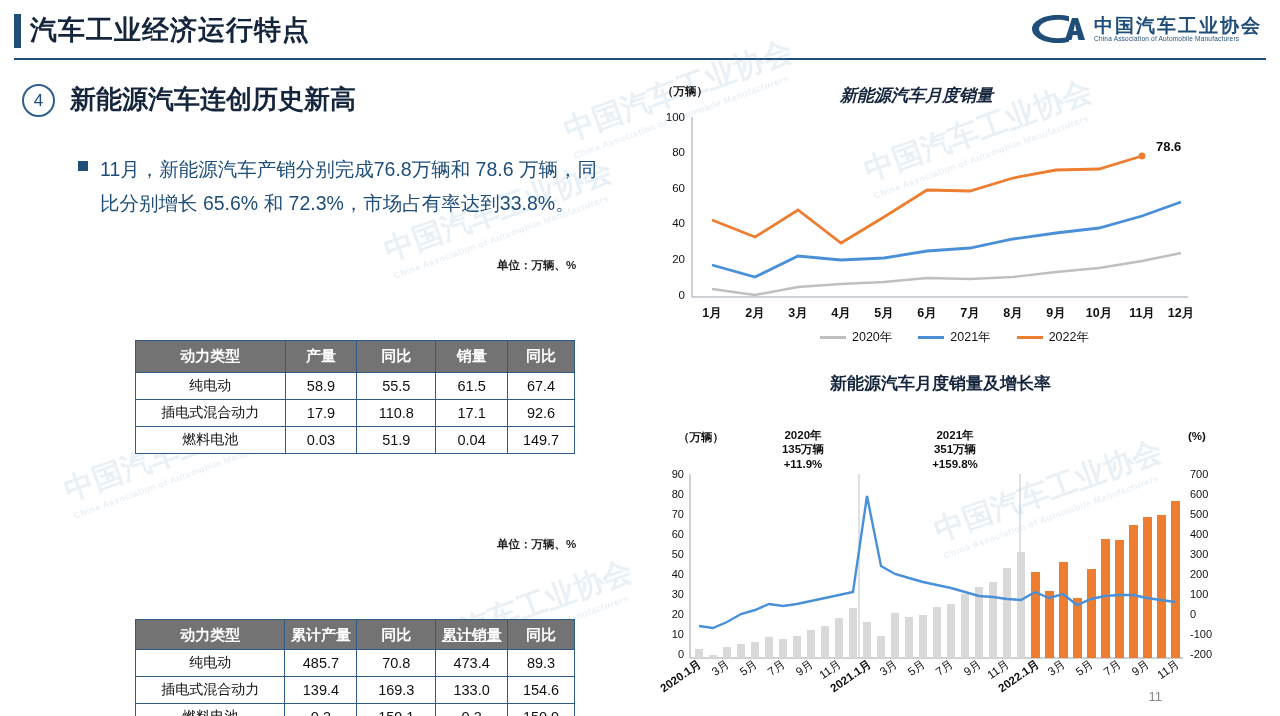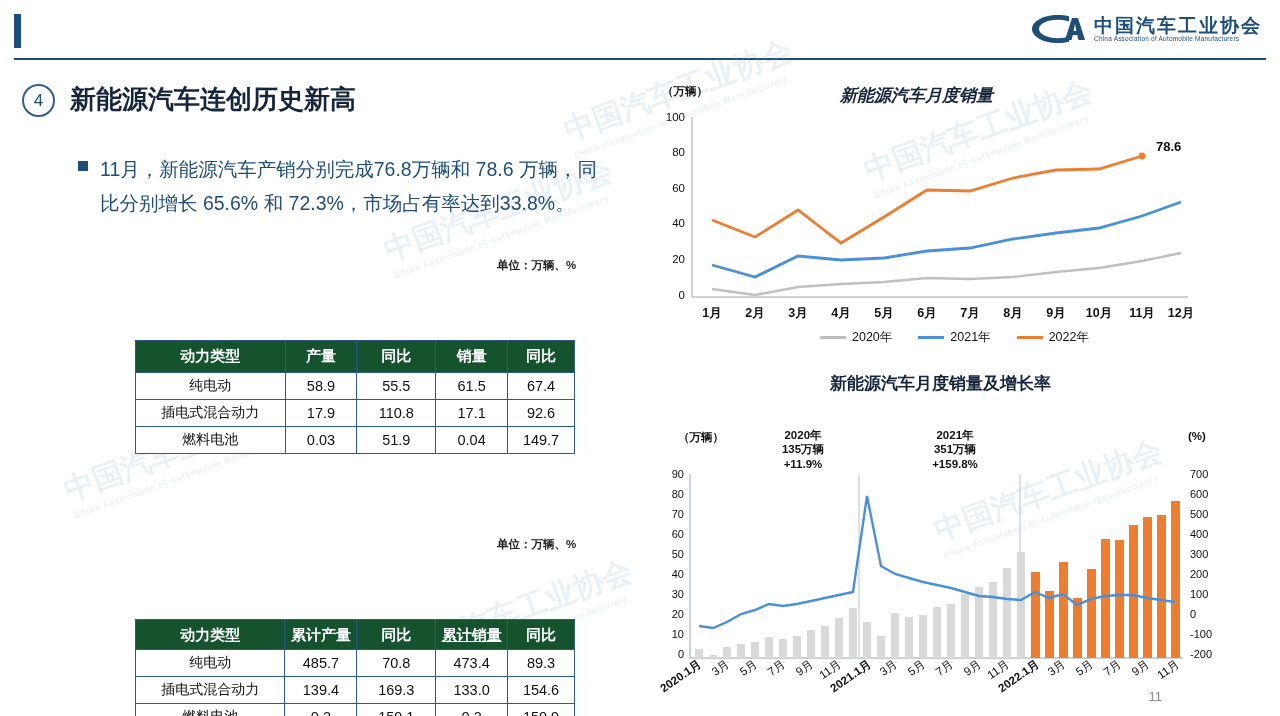--- a/index.html
+++ b/index.html
@@ -66,21 +66,21 @@
   }
   .unit-label {
     position: absolute; font-size: 11.5px; color: #222; font-weight: bold;
   }
   
   table.data {
     position: absolute; border-collapse: collapse;
     font-size: 14.5px;
   }
   table.data th {
-    background: #14532d; color: #fff; font-weight: bold;
+    background: #737373; color: #fff; font-weight: bold;
     border: 1px solid #2d5a86; padding: 6px 2px; text-align: center;
     font-size: 15px;
   }
   table.data td {
     border: 1px solid #2d5a86; padding: 4px 2px; text-align: center;
     color: #111; background: #fff;
   }
   td.hl { background: #ccd9ea; }
   .t1 { left: 135px; top: 278px; width: 440px; }
   .t1 td.rowlab, .t2 td.rowlab { font-size: 14px; }
@@ -104,20 +104,21 @@
     transform: rotate(-20deg); white-space: nowrap;
   }
   .wm small { display:block; font-size: 9px; letter-spacing: .5px; }
   svg { display: block; }
 </style>
 </head>
 <body>
 
 <div class="header">
   <div class="header-bar"></div>
+  <div class="header-title">汽车工业经济运行特点</div>
   <div class="header-rule"></div>
   <div class="logo">
     <div class="logo-mark">
       <svg width="58" height="34" viewBox="0 0 58 34">
         <path d="M30 3 C14 3 4 10 4 17 C4 24 14 31 30 31 C34 31 38 30.6 41 29.8 L41 24.6 C38 25.6 34 26.2 30 26.2 C19 26.2 11 22 11 17 C11 12 19 7.8 30 7.8 C34 7.8 38 8.4 41 9.4 L41 4.2 C38 3.4 34 3 30 3 Z" fill="#1f4e79"></path>
         <path d="M44 6 L50 6 L57 28 L50.5 28 L49.2 23 L44.8 23 L43.5 28 L37 28 Z M47 12 L45.6 19 L48.4 19 Z" fill="#1f4e79"></path>
       </svg>
     </div>
     <div>
       <div class="logo-text-cn">中国汽车工业协会</div>

